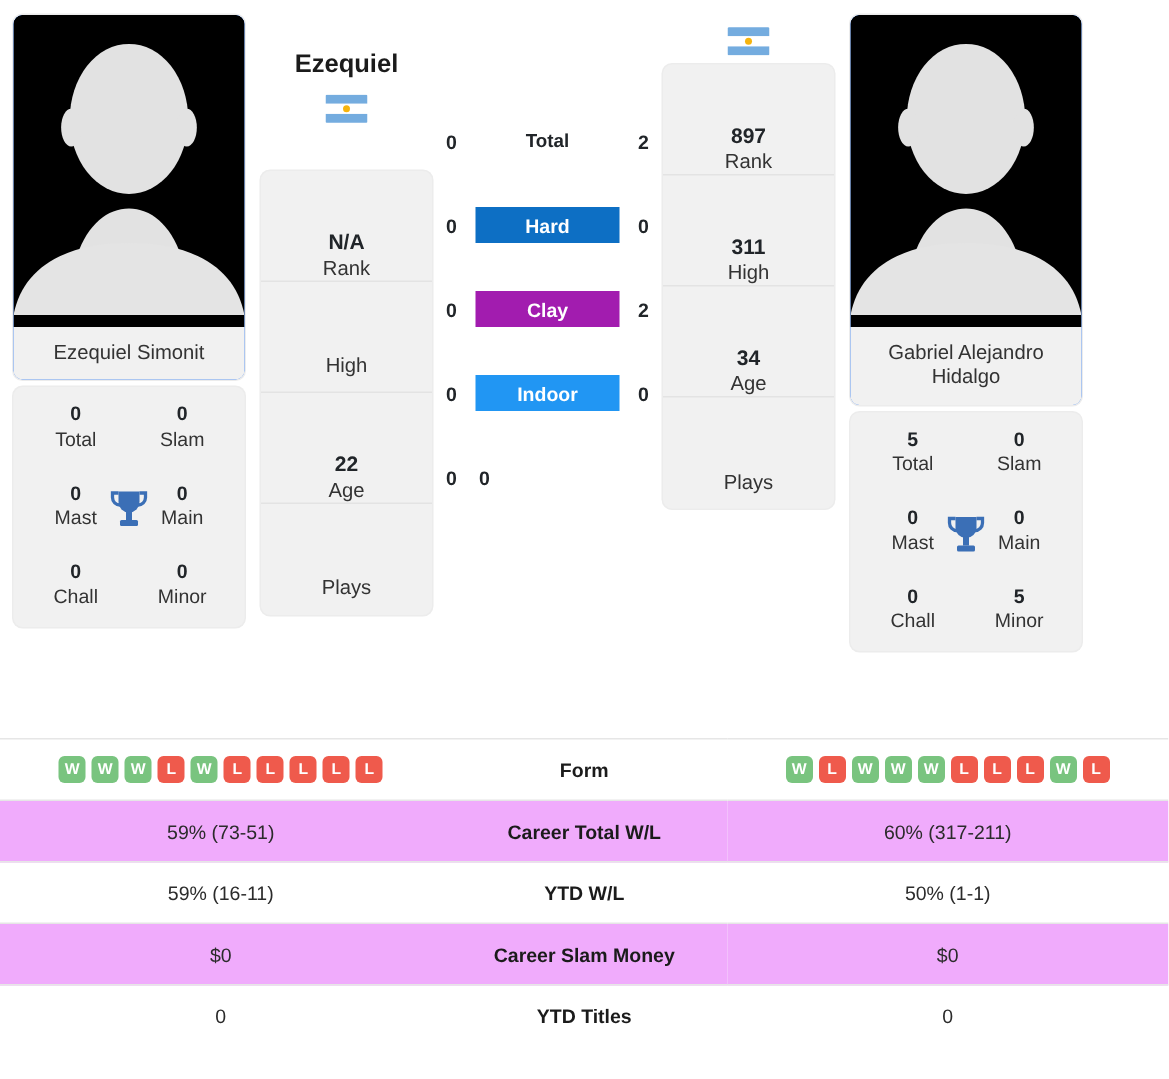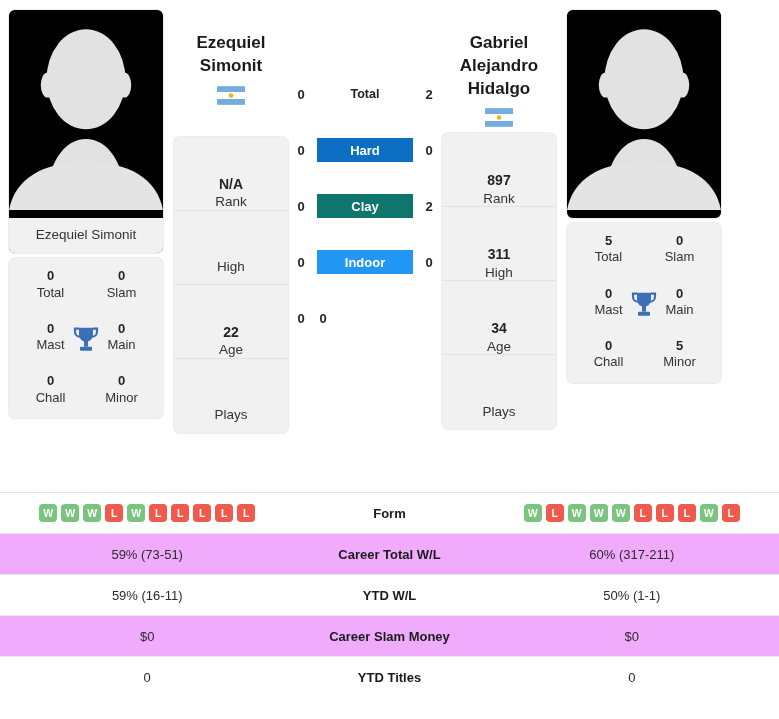--- a/index.html
+++ b/index.html
@@ -223,21 +223,20 @@
             <div class="tstat-num">0</div>
             <div class="tstat-lbl">Minor</div>
           </div>
         </div>
       </div>
     </div>
 
     <div class="name-col">
       <div class="pname">
         <div>Ezequiel</div>
-        <div>Simonit</div>
       </div>
       <div class="flag-wrap">
         <svg class="flag" viewBox="0 0 30 20">
           <rect width="30" height="20" fill="#ffffff"></rect>
           <rect width="30" height="6.3" y="0" fill="#74acdf"></rect>
           <rect width="30" height="6.3" y="13.7" fill="#74acdf"></rect>
           <circle cx="15" cy="10" r="2.5" fill="#f6b40e"></circle>
         </svg>
       </div>
       <div style="height:32px"></div>
@@ -267,40 +266,35 @@
         <div class="sbar plain">Total</div>
         <div class="sval">2</div>
       </div>
       <div class="srow">
         <div class="sval">0</div>
         <div class="sbar" style="background:#0d6fc4">Hard</div>
         <div class="sval">0</div>
       </div>
       <div class="srow">
         <div class="sval">0</div>
-        <div class="sbar" style="background:#0f766e">Clay</div>
+        <div class="sbar" style="background:#a21caf">Clay</div>
         <div class="sval">2</div>
       </div>
       <div class="srow">
         <div class="sval">0</div>
         <div class="sbar" style="background:#2196f3">Indoor</div>
         <div class="sval">0</div>
       </div>
       <div class="srow">
         <div class="sval">0</div>
         <div class="sval">0</div>
       </div>
     </div>
 
     <div class="name-col right">
-      <div class="pname">
-        <div>Gabriel</div>
-        <div>Alejandro</div>
-        <div>Hidalgo</div>
-      </div>
       <div class="flag-wrap">
         <svg class="flag" viewBox="0 0 30 20">
           <rect width="30" height="20" fill="#ffffff"></rect>
           <rect width="30" height="6.3" y="0" fill="#74acdf"></rect>
           <rect width="30" height="6.3" y="13.7" fill="#74acdf"></rect>
           <circle cx="15" cy="10" r="2.5" fill="#f6b40e"></circle>
         </svg>
       </div>
       <div style="height:6px"></div>
       <div class="info-card">
@@ -328,20 +322,21 @@
         <div class="photo-frame">
           <svg class="silhouette" viewBox="0 0 160 208" preserveAspectRatio="xMidYMax meet">
             <rect width="160" height="208" fill="#000000"></rect>
             <ellipse cx="80" cy="72" rx="41" ry="52" fill="#e2e2e2"></ellipse>
             <ellipse cx="40" cy="78" rx="7" ry="13" fill="#e2e2e2"></ellipse>
             <ellipse cx="120" cy="78" rx="7" ry="13" fill="#e2e2e2"></ellipse>
             <path d="M38 208 C38 158 58 134 80 134 C102 134 122 158 122 208 Z" fill="#e2e2e2"></path>
             <path d="M0 208 C6 176 34 158 80 158 C126 158 154 176 160 208 Z" fill="#e4e4e4"></path>
           </svg>
         </div>
+        <div class="photo-name">Gabriel Alejandro Hidalgo</div>
       </div>
 
       <div class="trophy-card">
         <svg class="trophy-icon" viewBox="0 0 26 28">
           <path d="M6 2 h14 v7 a7 7 0 0 1 -14 0 Z" fill="#3b6fb6"></path>
           <path d="M6 3 H2 v3 a5 5 0 0 0 5 5" fill="none" stroke="#3b6fb6" stroke-width="2.2"></path>
           <path d="M20 3 h4 v3 a5 5 0 0 1 -5 5" fill="none" stroke="#3b6fb6" stroke-width="2.2"></path>
           <rect x="11" y="15" width="4" height="6" fill="#3b6fb6"></rect>
           <rect x="7" y="21" width="12" height="4" rx="1" fill="#3b6fb6"></rect>
         </svg>

